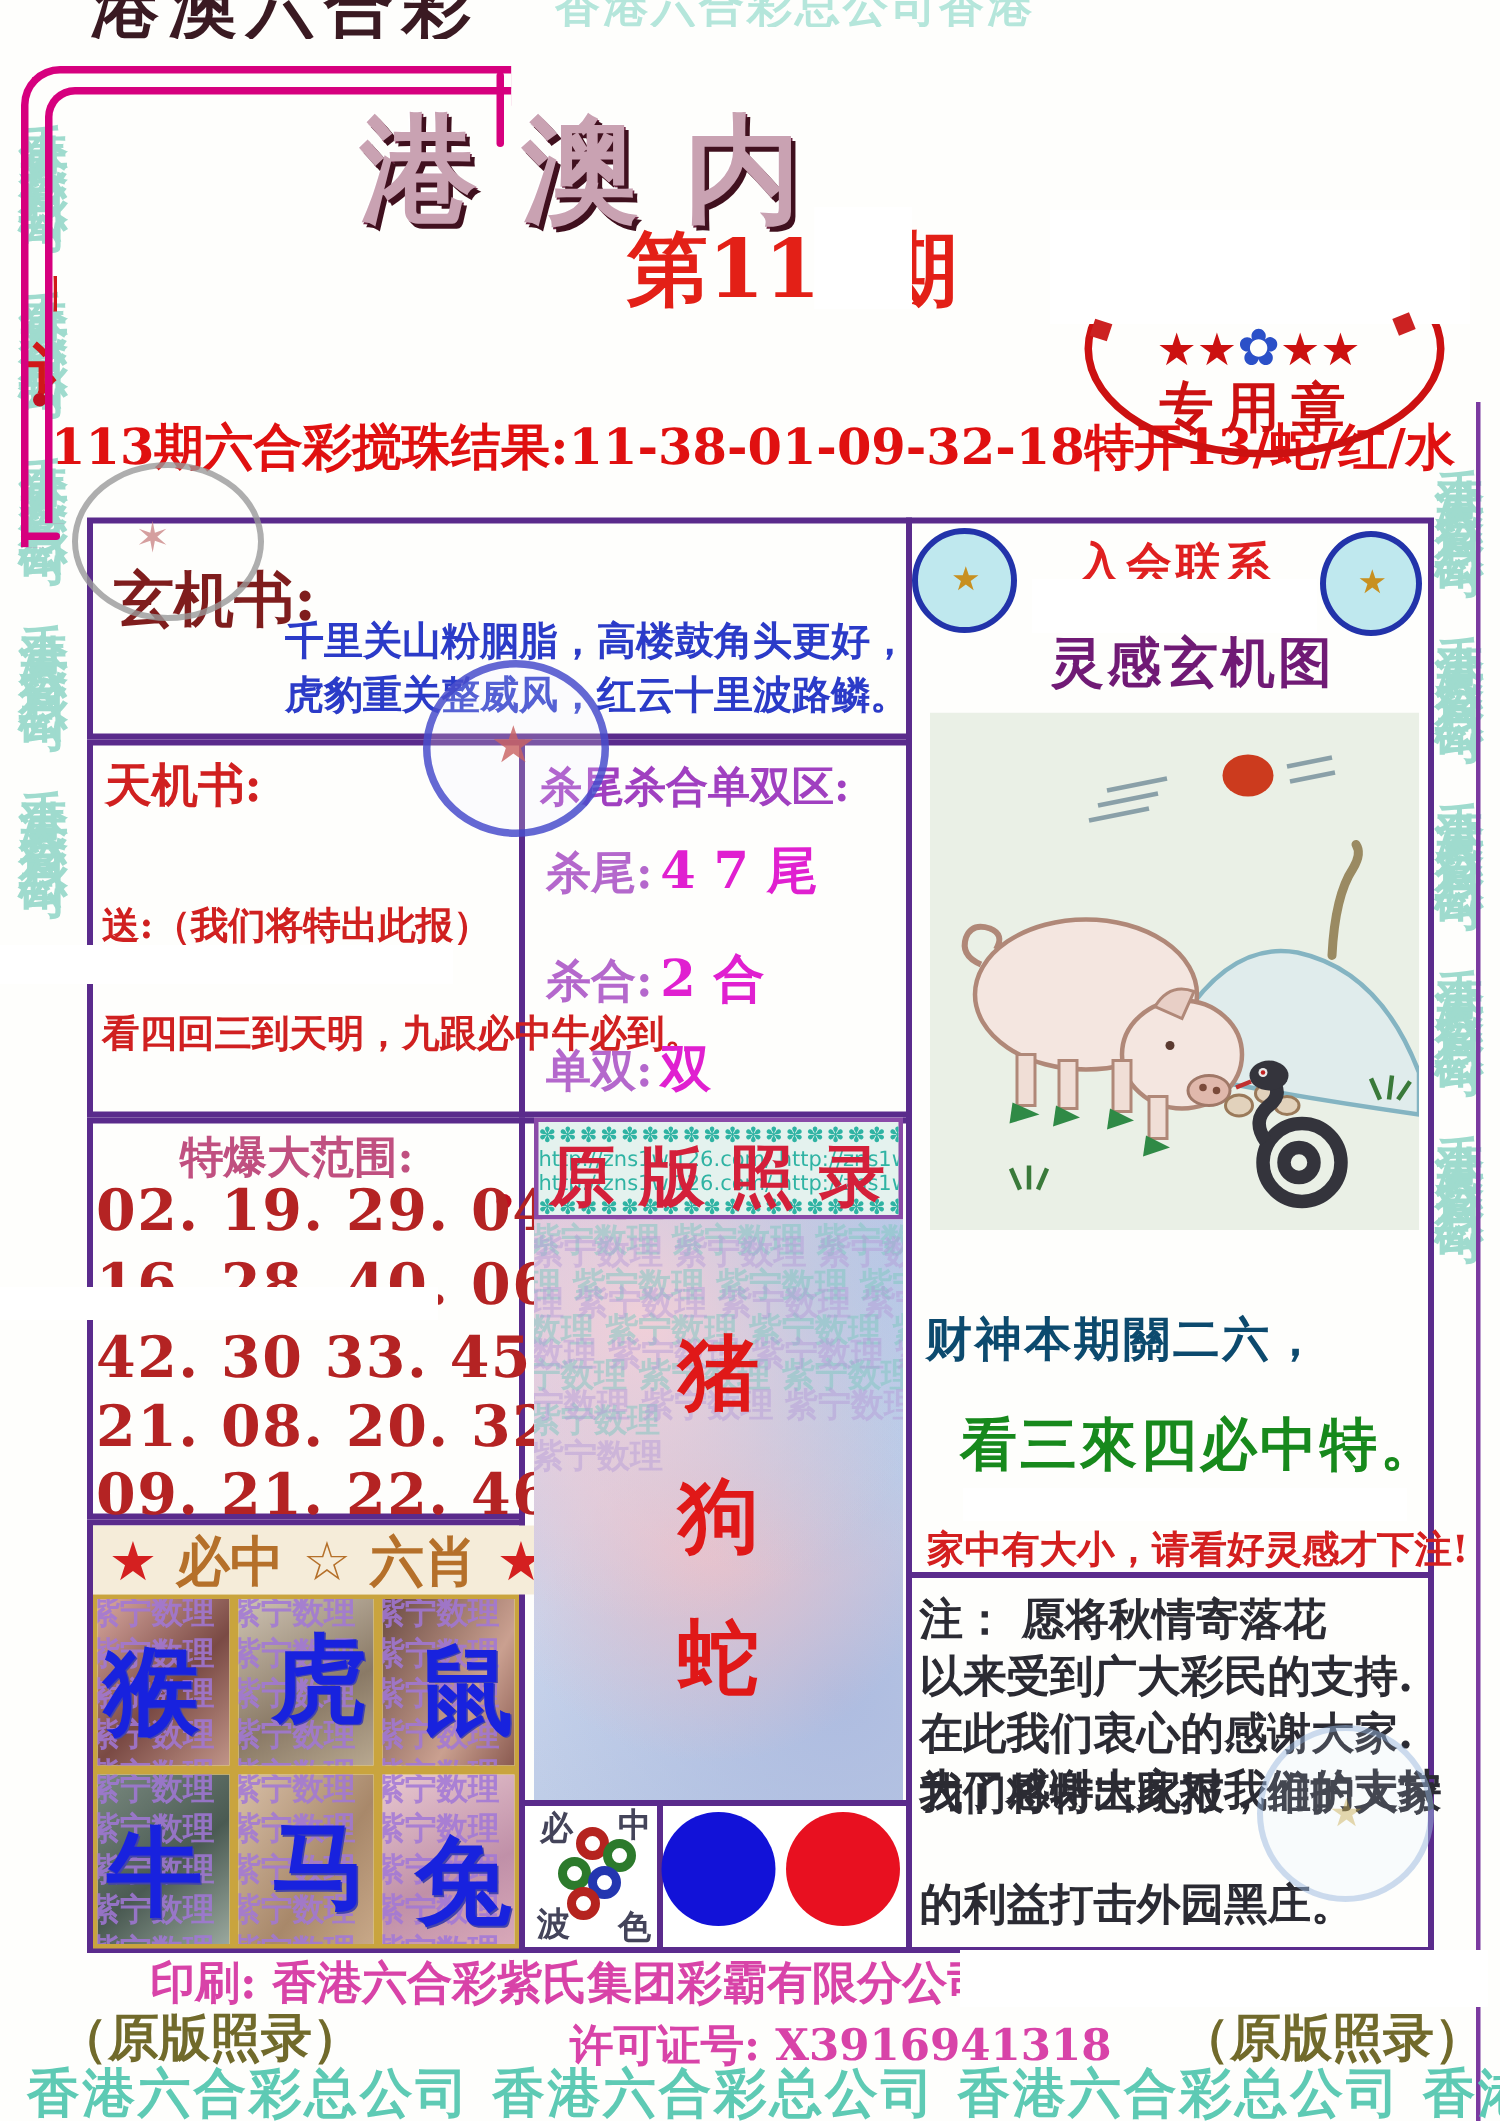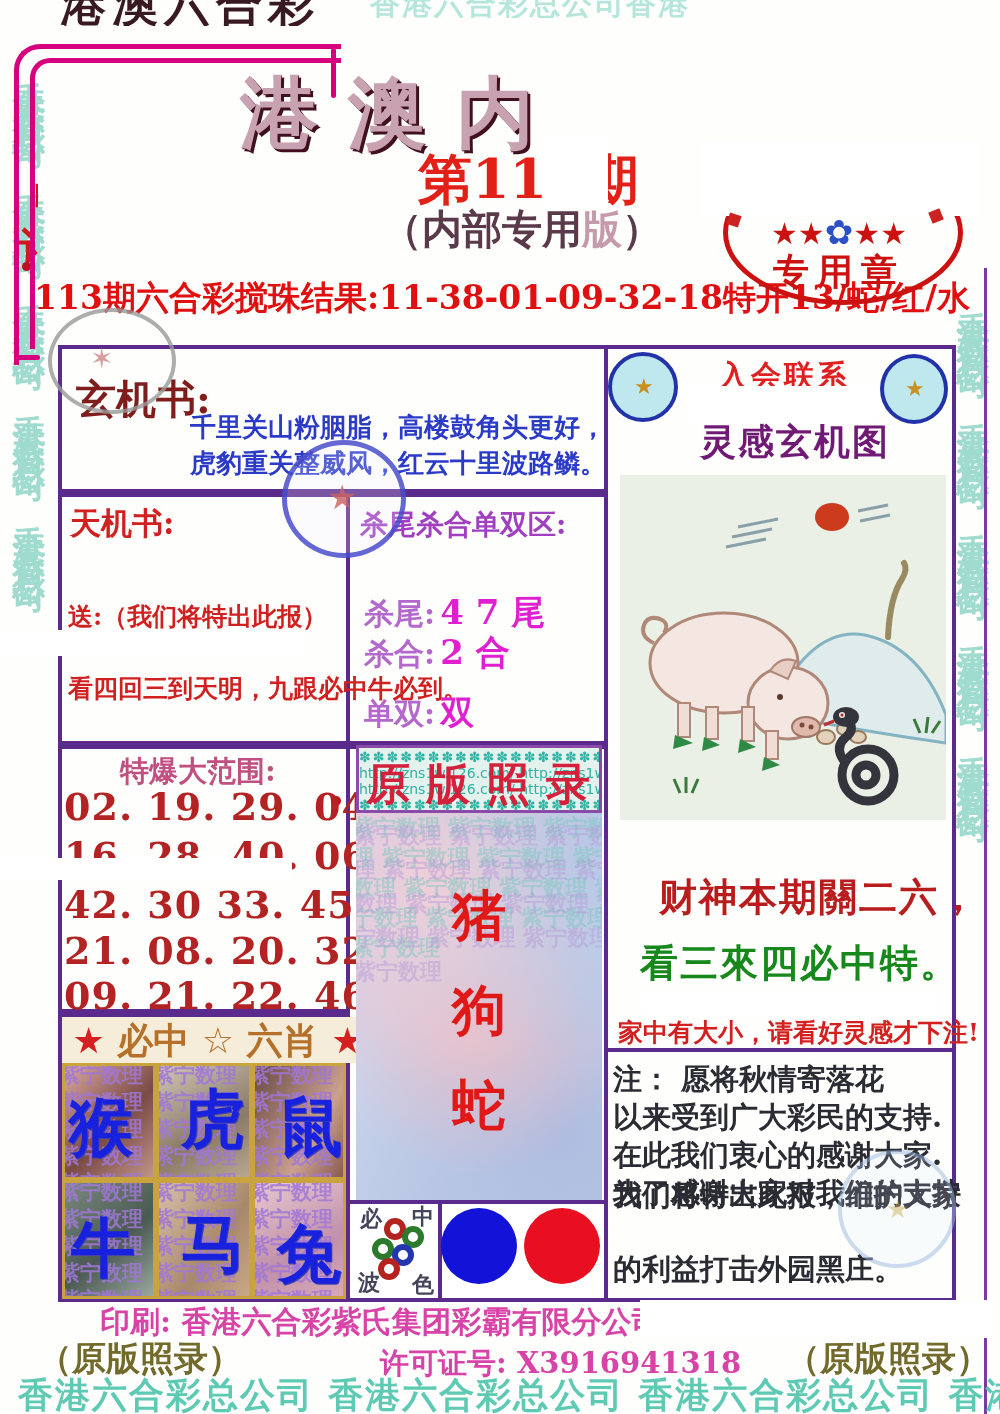--- a/index.html
+++ b/index.html
@@ -61,23 +61,20 @@
   <div class="abs" style="left:331px;top:796px;width:10px;height:10px;border-radius:50%;background:#c01020;z-index:3;"></div>
 
   <div class="abs" style="left:14px;top:44px;width:322px;height:316px;border-top:5px solid #d6007e;border-left:5px solid #d6007e;border-top-left-radius:26px;z-index:3;"></div>
   <div class="abs" style="left:30px;top:58px;width:306px;height:286px;border-top:5px solid #d6007e;border-left:5px solid #d6007e;border-top-left-radius:20px;z-index:3;"></div>
   <div class="abs" style="left:331px;top:48px;width:5px;height:50px;background:#d6007e;border-radius:3px;z-index:3;"></div>
   <div class="abs" style="left:14px;top:355px;width:26px;height:5px;background:#d6007e;border-radius:3px;z-index:3;"></div>
 
   <div class="abs serif title3d" style="left:240px;top:62px;font-size:78px;letter-spacing:30px;white-space:nowrap;">港澳内</div>
   <div class="abs serif" style="left:418px;top:144px;font-size:54px;font-weight:bold;color:#e32017;z-index:3;white-space:nowrap;">第114期</div>
   <div class="abs wp7" style="left:543px;top:138px;width:65px;height:68px;"></div>
-  <div class="abs serif" style="left:382px;top:202px;font-size:40px;font-weight:bold;z-index:3;white-space:nowrap;">
-    <span style="color:#5a3a4a;">（内部专用</span><span style="color:#c59aab;">版</span><span style="color:#5a3a4a;">）</span>
-  </div>
 
   <div class="abs" style="left:723px;top:160px;width:230px;height:135px;border:5px solid #cc1111;border-radius:50%;z-index:5;"></div>
   <div class="abs" style="left:700px;top:140px;width:280px;height:76px;background:#ffffff;z-index:6;"></div>
   <div class="abs" style="left:733px;top:212px;width:212px;text-align:center;z-index:7;font-size:30px;font-weight:bold;white-space:nowrap;">
     <span style="color:#cc1111;">★★</span><span style="color:#2b50c8;font-size:34px;">✿</span><span style="color:#cc1111;">★★</span>
   </div>
   <div class="abs" style="left:728px;top:214px;width:12px;height:12px;background:#cc2222;transform:rotate(18deg);z-index:7;"></div>
   <div class="abs" style="left:930px;top:210px;width:12px;height:12px;background:#cc2222;transform:rotate(-22deg);z-index:7;"></div>
   <div class="abs serif" style="left:733px;top:248px;width:212px;text-align:center;color:#cc1111;font-size:36px;font-weight:bold;letter-spacing:8px;z-index:7;">专用章</div>
 
@@ -102,21 +99,21 @@
 
   <div class="abs ring-stamp" style="left:282px;top:440px;width:124px;height:118px;border:5px solid #4a4ecc;opacity:.85;background:rgba(240,240,255,.25);z-index:6;">
     <span style="position:absolute;left:40px;top:32px;color:#cc6a6a;font-size:34px;">★</span>
   </div>
 
   <div class="abs serif" style="left:70px;top:503px;font-size:31px;font-weight:bold;color:#d02020;z-index:3;">天机书:</div>
   <div class="abs serif" style="left:68px;top:600px;font-size:25px;font-weight:bold;color:#d02020;z-index:3;white-space:nowrap;">送:（我们将特出此报）</div>
   <div class="abs serif" style="left:68px;top:672px;font-size:25px;font-weight:bold;color:#d02020;z-index:3;white-space:nowrap;">看四回三到天明，九跟必中牛必到。</div>
 
   <div class="abs serif" style="left:360px;top:506px;font-size:28px;font-weight:bold;color:#a040c0;z-index:3;white-space:nowrap;">杀尾杀合单双区:</div>
-  <div class="abs serif" style="left:364px;top:590px;z-index:3;white-space:nowrap;">
+  <div class="abs serif" style="left:364px;top:558px;z-index:3;white-space:nowrap;">
     <span style="font-size:30px;font-weight:bold;color:#b468cc;">杀尾:</span>
     <span style="font-size:34px;font-weight:bold;color:#e020d0;">4  7 尾</span>
   </div>
   <div class="abs serif" style="left:364px;top:630px;z-index:3;white-space:nowrap;">
     <span style="font-size:30px;font-weight:bold;color:#b468cc;">杀合:</span>
     <span style="font-size:34px;font-weight:bold;color:#e020d0;">2 合</span>
   </div>
   <div class="abs serif" style="left:364px;top:690px;z-index:3;white-space:nowrap;">
     <span style="font-size:30px;font-weight:bold;color:#b468cc;">单双:</span>
     <span style="font-size:34px;font-weight:bold;color:#e020d0;">双</span>
@@ -248,21 +245,21 @@
         <circle cx="246" cy="300" r="10"></circle>
         <path d="M224,286 q-10,-14 2,-24 q8,-6 4,-14"></path>
       </g>
       <ellipse cx="226" cy="242" rx="13" ry="10" fill="#34343c"></ellipse>
       <circle cx="222" cy="240" r="3" fill="#e8e8e8"></circle>
         <circle cx="222" cy="240" r="1.5" fill="#c02020"></circle>
       <path d="M214,246 l-10,4" stroke="#c03030" stroke-width="3"></path>
     </svg>
   </div>
 
-  <div class="abs serif" style="left:659px;top:872px;font-size:38px;font-weight:bold;color:#b91c1c;letter-spacing:2px;z-index:3;white-space:nowrap;">财神本期關二六，</div>
+  <div class="abs serif" style="left:617px;top:872px;font-size:31px;font-weight:bold;color:#0c4a6e;letter-spacing:2px;z-index:3;white-space:nowrap;">财神本期關二六，</div>
   <div class="abs serif" style="left:640px;top:938px;font-size:38px;font-weight:bold;color:#17891c;letter-spacing:2px;z-index:3;white-space:nowrap;">看三來四必中特。</div>
   <div class="abs serif" style="left:618px;top:1016px;font-size:25px;font-weight:bold;color:#d41f1f;z-index:3;white-space:nowrap;">家中有大小，请看好灵感才下注!</div>
 
   <div class="abs notetxt" style="left:613px;top:1060px;">注：  愿将秋情寄落花</div>
   <div class="abs notetxt" style="left:613px;top:1098px;">以来受到广大彩民的支持.</div>
   <div class="abs notetxt" style="left:613px;top:1136px;">在此我们衷心的感谢大家.</div>
   <div class="abs notetxt" style="left:613px;top:1174px;">为了感谢大家对我们的支持</div>
   <div class="abs notetxt" style="left:613px;top:1176px;">我们将特出此报，维护大家</div>
   <div class="abs notetxt" style="left:613px;top:1250px;">的利益打击外园黑庄。</div>
   <div class="abs ring-stamp" style="left:838px;top:1150px;width:118px;height:118px;border:4px solid #9ab8e0;opacity:.5;background:rgba(210,228,248,.3);">

